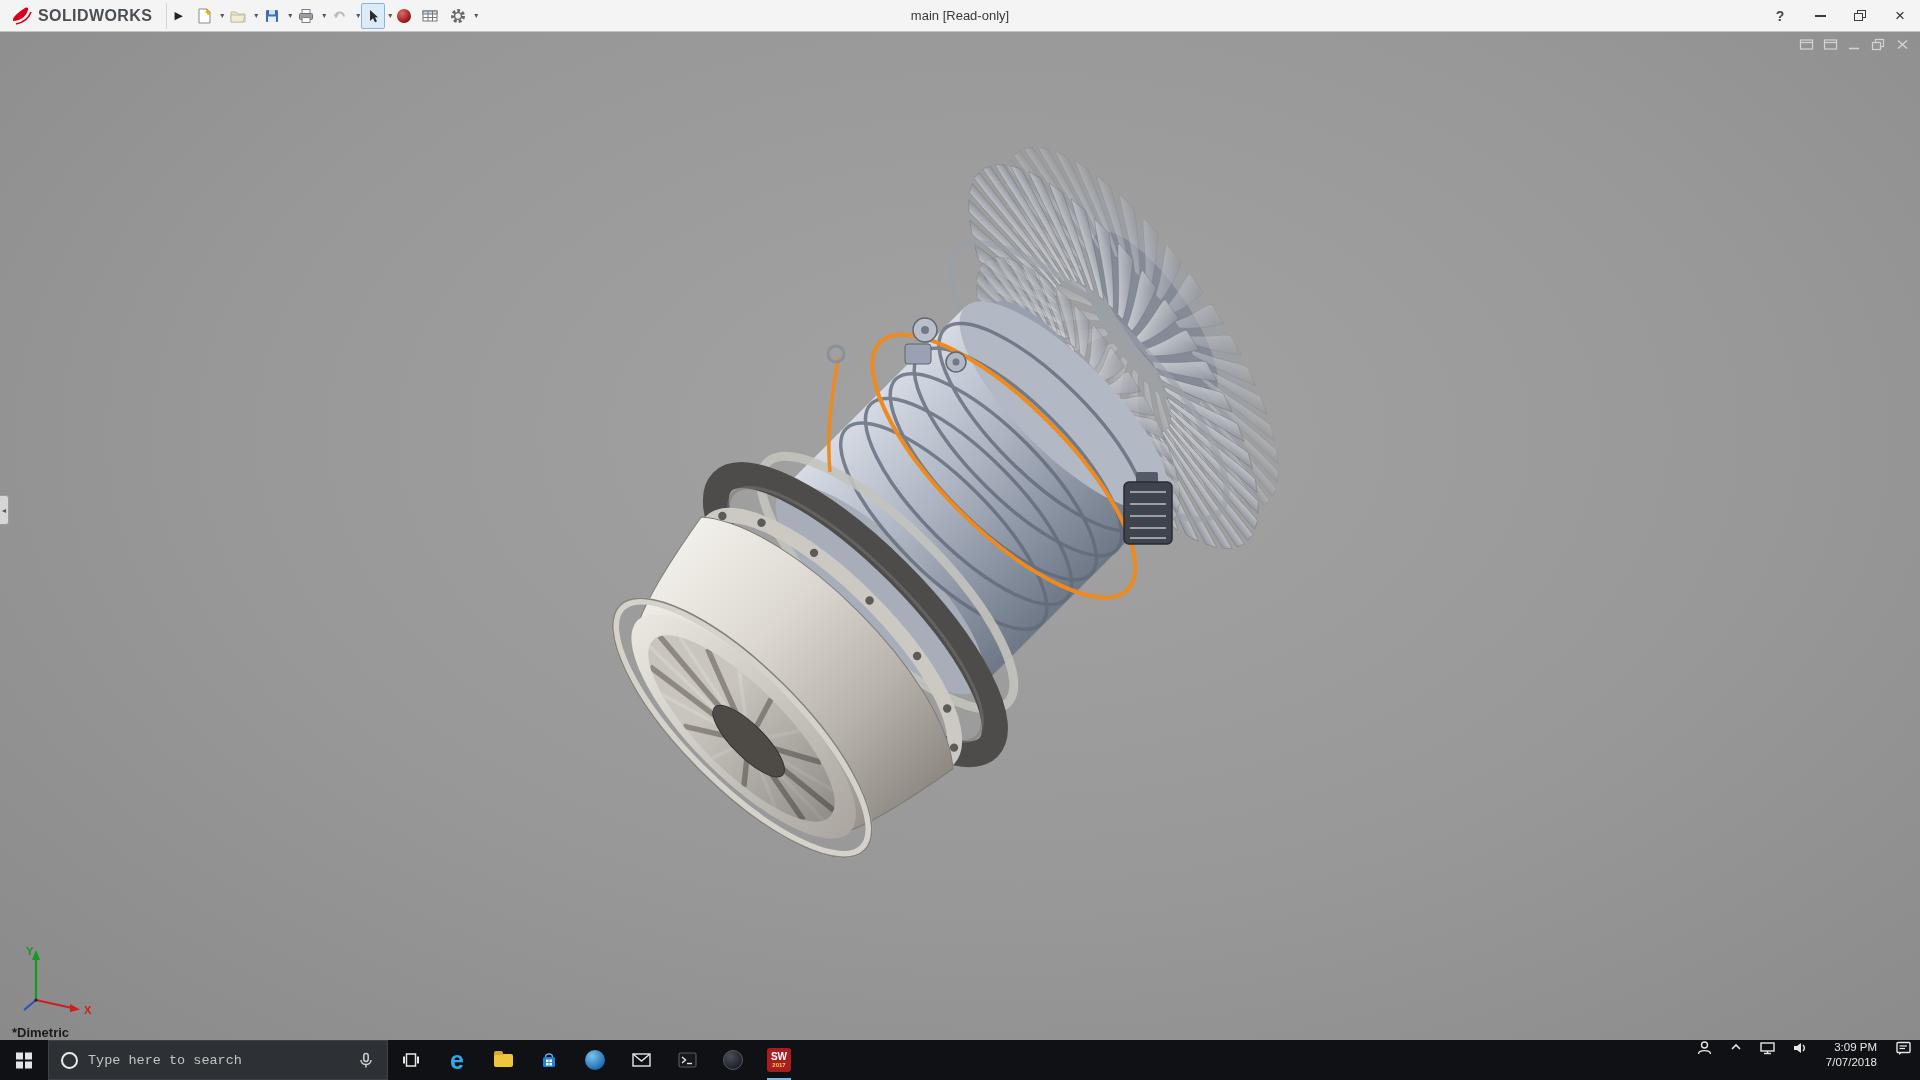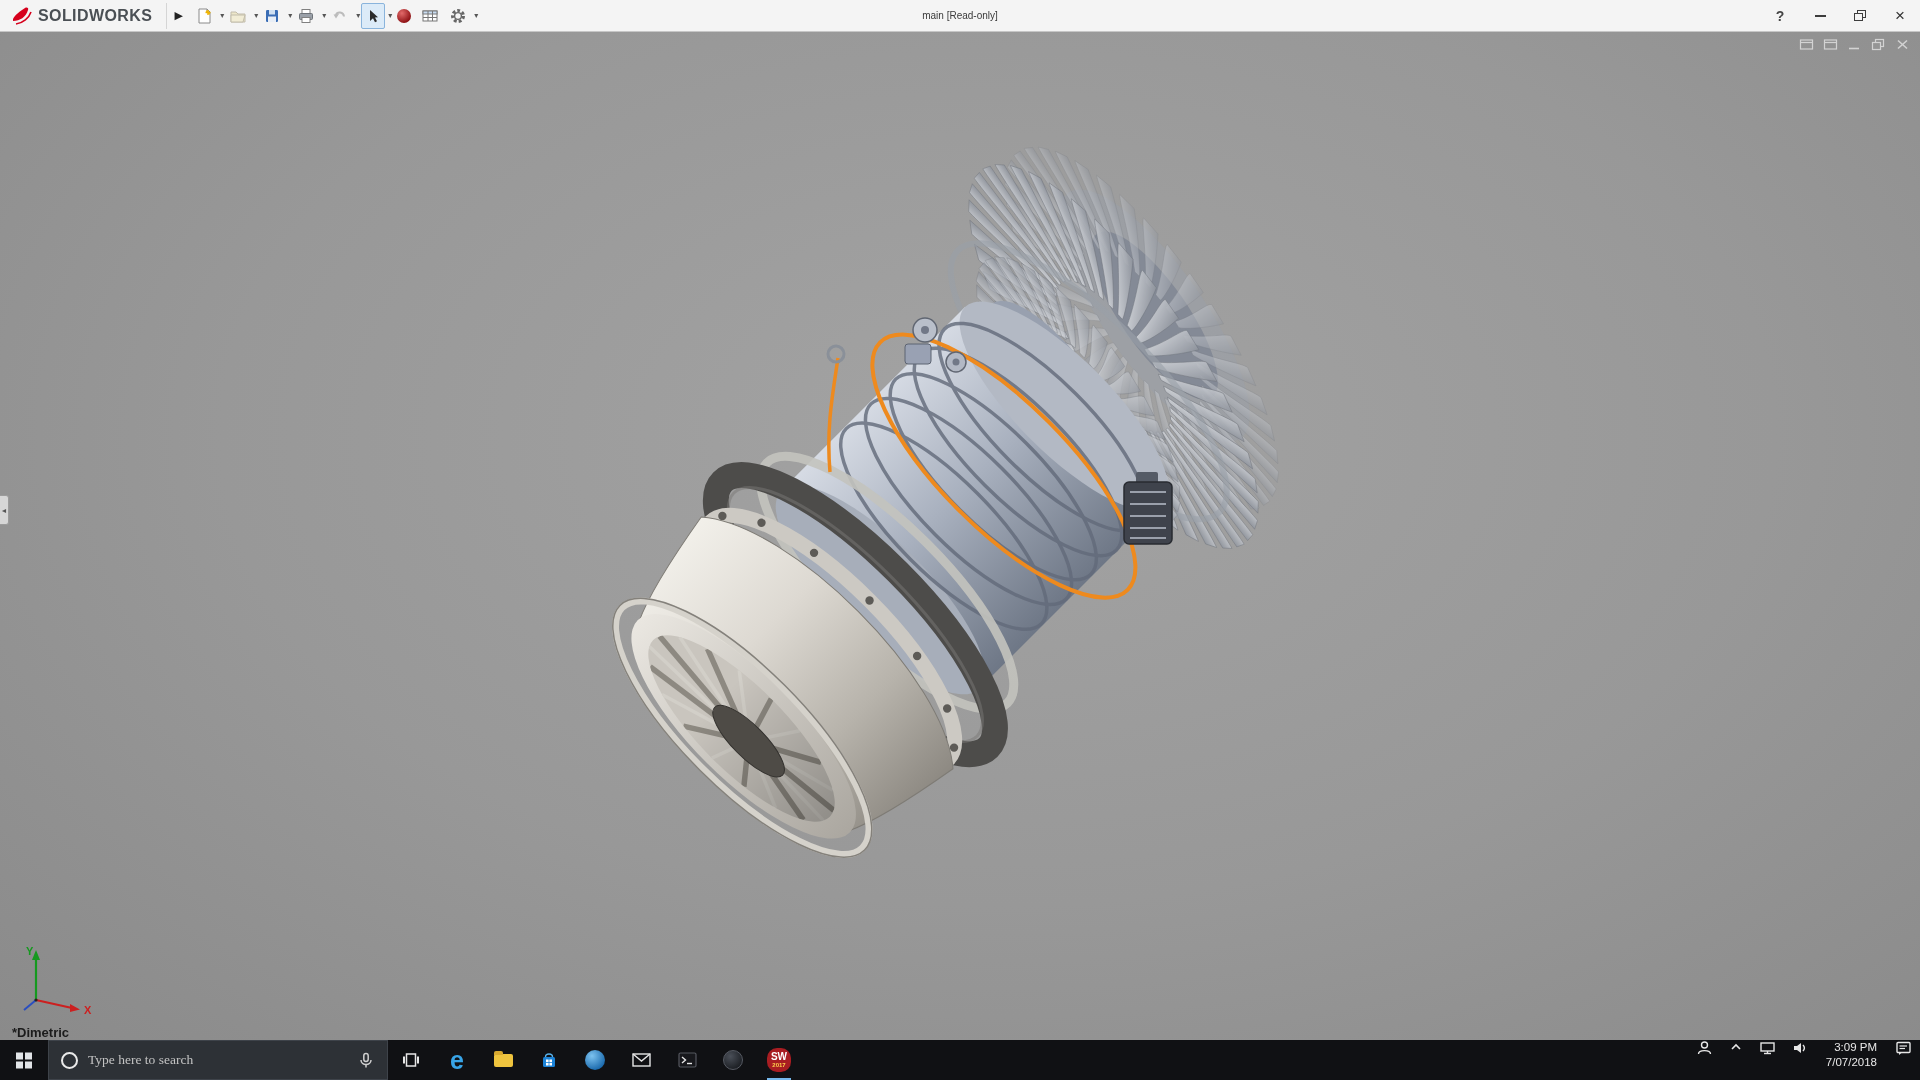--- a/index.html
+++ b/index.html
@@ -8,21 +8,21 @@
 
   
   .titlebar{height:32px;background:#f4f4f4;border-bottom:1px solid #c6c6c6;display:flex;align-items:center;position:relative;flex:0 0 auto}
   .brand{display:flex;align-items:center;gap:6px;padding:0 14px 0 10px;height:100%}
   .brand-text{font-weight:bold;font-size:16px;color:#4a4f54;letter-spacing:.4px}
   .flyout-btn{width:24px;height:26px;display:flex;align-items:center;justify-content:center;color:#222;font-size:11px;border-left:1px solid #d5d5d5}
   .tb-btn{display:flex;align-items:center;height:26px;padding:0 3px;margin:0 1px;border-radius:2px;border:1px solid transparent}
   .tb-btn.active{background:#dcebf8;border-color:#8ab4dc}
   .tb-btn.disabled{opacity:.55}
   .caret{font-size:8px;color:#555;margin-left:2px}
-  .title-center{position:absolute;left:50%;top:0;transform:translateX(-50%);height:100%;display:flex;align-items:center;font-size:10px;color:#3a3a3a}
+  .title-center{position:absolute;left:50%;top:0;transform:translateX(-50%);height:100%;display:flex;align-items:center;font-size:13px;color:#3a3a3a}
   .win-controls{margin-left:auto;display:flex;height:100%;align-items:stretch}
   .win-btn{width:40px;display:flex;align-items:center;justify-content:center;color:#333}
   .help-btn{font-weight:bold;font-size:14px;color:#444}
   .ico-min{width:11px;height:2px;background:#3c3c3c}
   .ico-restore{position:relative;width:12px;height:11px}
   .ico-restore i{position:absolute;border:1.5px solid #3c3c3c;width:9px;height:8px;display:block}
   .ico-restore i.b{left:0;bottom:0;background:#f4f4f4}
   .ico-restore i.t{right:0;top:0}
   .ico-close{font-size:17px;line-height:1;color:#333}
 
@@ -34,30 +34,30 @@
   .triad{position:absolute;left:14px;bottom:14px}
   .panel-handle{position:absolute;left:0;top:463px;width:9px;height:30px;background:#d6d6d6;border:1px solid #9b9b9b;border-left:none;border-radius:0 3px 3px 0;display:flex;align-items:center;justify-content:center;font-size:7px;color:#555}
 
   
   .taskbar{height:40px;background:#101114;display:flex;align-items:stretch;color:#e8e8e8;flex:0 0 auto}
   .tb-start{width:48px;display:flex;align-items:center;justify-content:center}
   .win-logo{display:grid;grid-template-columns:7px 7px;grid-template-rows:7px 7px;gap:1.5px;transform:translateY(.5px)}
   .win-logo span{background:#e2e5e8;display:block}
   .tb-search{width:340px;background:#2d3136;border:1px solid #3e434a;display:flex;align-items:center;gap:10px;padding:0 12px}
   .cortana{width:17px;height:17px;border:2px solid #eaeaea;border-radius:50%;flex:0 0 auto}
-  .tb-search input{flex:1;background:transparent;border:none;outline:none;color:#86efac;font-size:13.5px;font-family:Liberation Serif, serif}
+  .tb-search input{flex:1;background:transparent;border:none;outline:none;color:#86efac;font-size:13.5px;font-family:Liberation Mono, monospace}
   .tb-search input::placeholder{color:#c3c3c3;opacity:1}
   .tb-app{width:46px;display:flex;align-items:center;justify-content:center;position:relative}
   .run-line{position:absolute;bottom:0;left:11px;right:11px;height:2px;background:#76b9ed}
   .edge-e{font-size:25px;font-weight:bold;color:#38a5e8;line-height:1}
   .folder{width:19px;height:13px;background:#efc43e;border-radius:2px;position:relative}
   .folder::before{content:"";position:absolute;top:-3px;left:0;width:9px;height:4px;background:#d9a92f;border-radius:2px 2px 0 0}
   .sphere-blue{width:20px;height:20px;border-radius:50%;background:radial-gradient(circle at 35% 30%,#7cc2ef,#1b6aad 75%)}
   .sphere-dark{width:20px;height:20px;border-radius:50%;background:radial-gradient(circle at 35% 30%,#4a4f58,#1d2025 75%);border:1px solid #565a63}
-  .sw-tile{width:24px;height:24px;background:#a81d22;border-radius:10px;display:flex;flex-direction:column;align-items:center;justify-content:center;line-height:1}
+  .sw-tile{width:24px;height:24px;background:#a81d22;border-radius:3px;display:flex;flex-direction:column;align-items:center;justify-content:center;line-height:1}
   .sw-top{font-size:10px;font-weight:bold;color:#fff}
   .sw-bottom{font-size:6px;color:#ffd34d;font-weight:bold}
   .tray{margin-left:auto;display:flex;align-items:flex-start}
   .tray-item{padding:0 8px;display:flex;align-items:center;justify-content:center}
   .clock{flex-direction:column;justify-content:center;align-items:flex-end;font-size:11.5px;line-height:1.3;padding:0 10px;min-width:66px}
 
   
   .red-sphere{width:14px;height:14px;border-radius:50%;background:radial-gradient(circle at 35% 30%,#e26a6a,#8c0f12 75%)}
 </style>
 </head>

